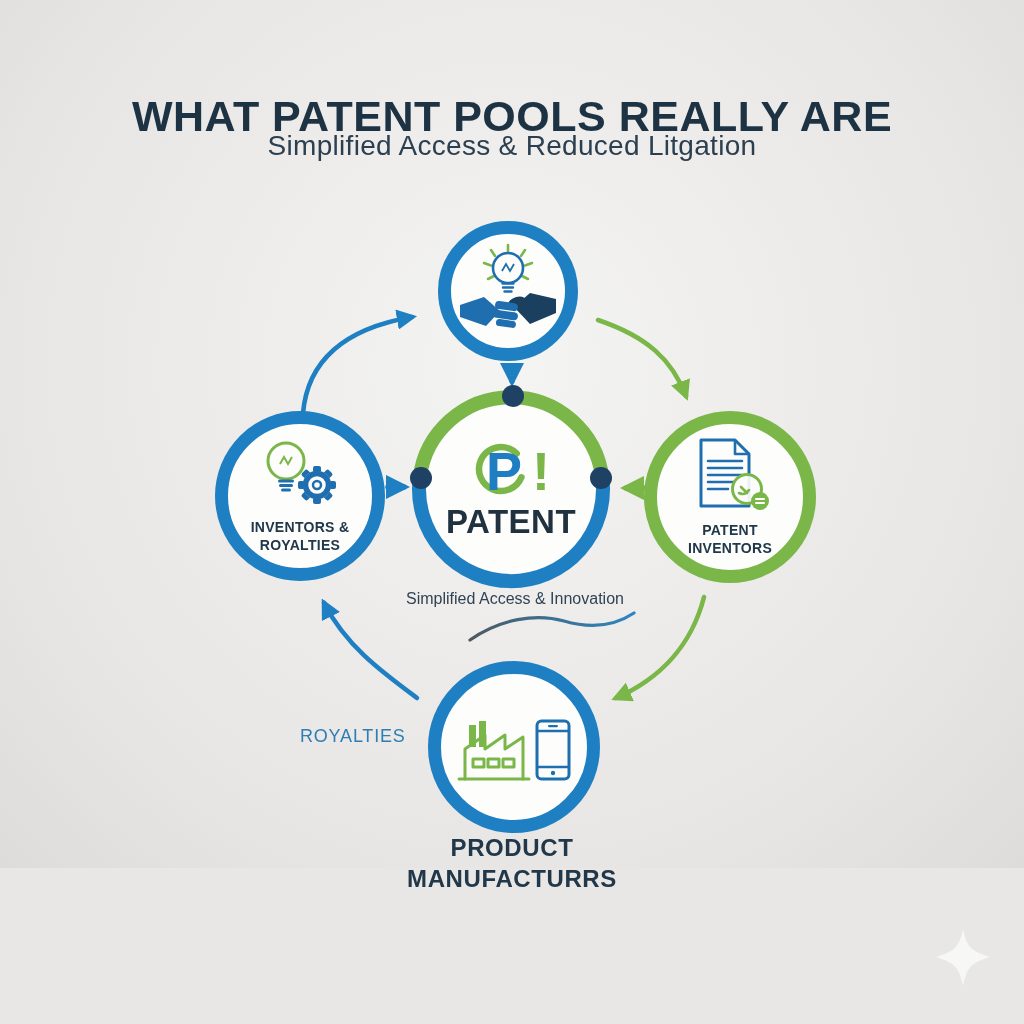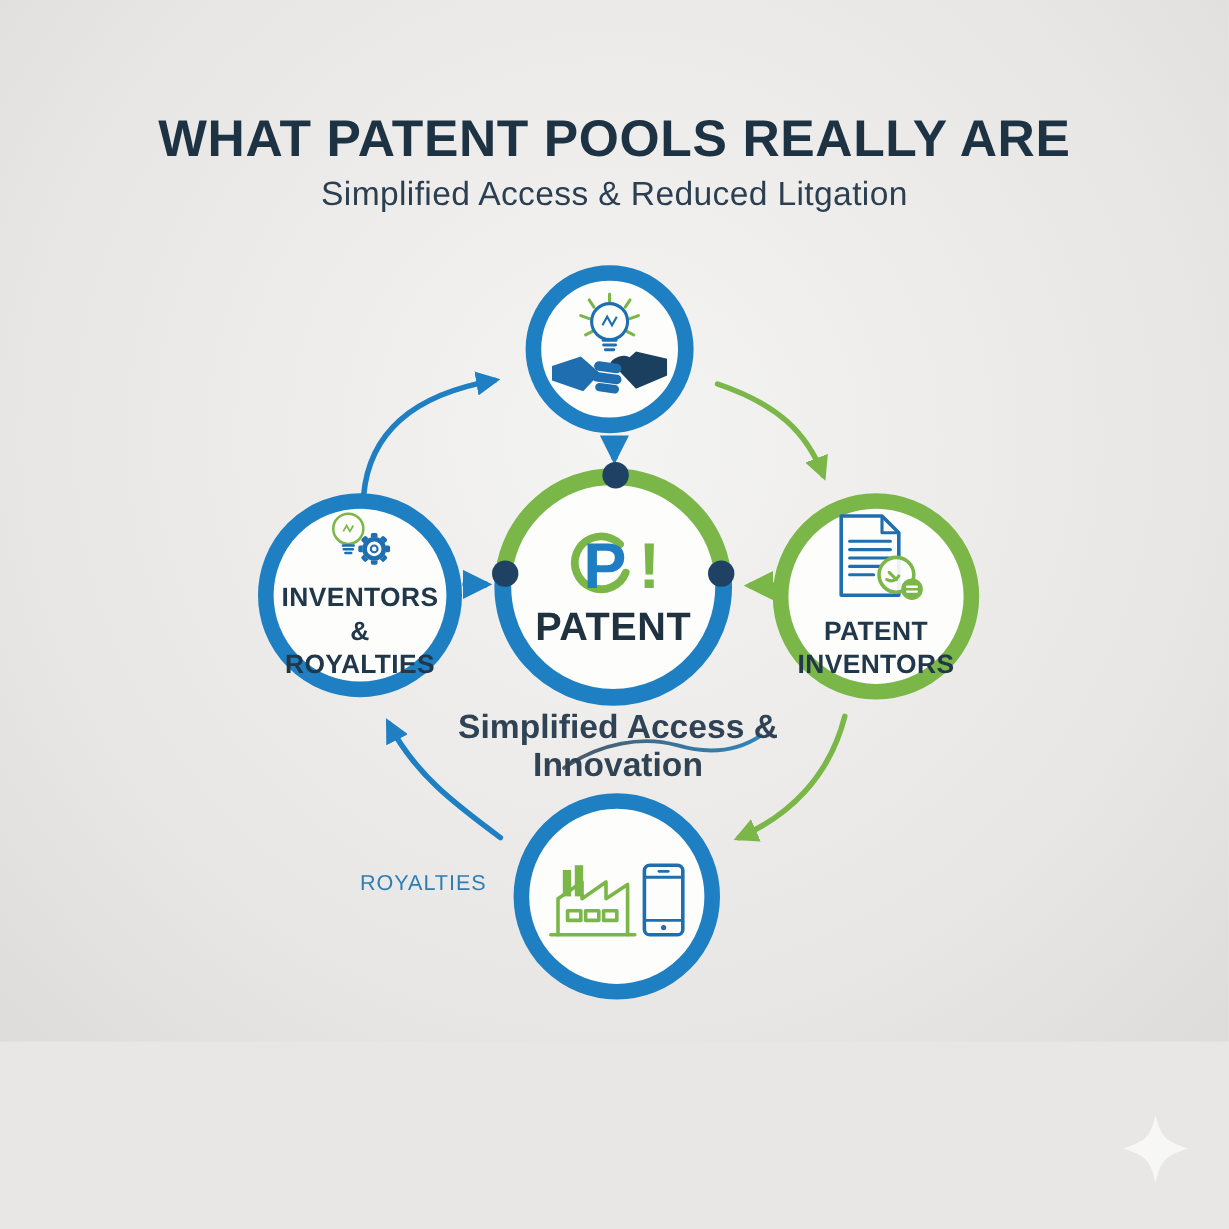--- a/index.html
+++ b/index.html
@@ -12,48 +12,48 @@
     position:relative;width:1024px;height:868px;
     background:radial-gradient(circle at 50% 42%, #f4f4f2 0%, #eceBe9 45%, #e7e6e4 70%, #dddcda 100%);
   }
   .abs{position:absolute;}
   
   .title{
     left:0;top:92px;width:1024px;text-align:center;
     font-size:43px;font-weight:bold;color:#1d3243;letter-spacing:.5px;
   }
   .subtitle{
-    left:0;top:146px;width:1024px;text-align:center;
+    left:0;top:130px;width:1024px;text-align:center;
     font-size:28px;font-weight:400;color:#2c3f50;letter-spacing:.3px;
   }
   
   .ring{
     position:absolute;border-radius:50%;background:#fdfdfc;
     display:flex;flex-direction:column;align-items:center;justify-content:center;
     box-sizing:border-box;z-index:3;
   }
   .ring.blue{border:13px solid #1e7fc2;}
   .ring.green{border:13px solid #7ab648;}
   .node-label{
     text-align:center;font-weight:bold;color:#21374a;
-    font-size:22px;line-height:1.28;letter-spacing:.3px;
+    font-size:14px;line-height:1.28;letter-spacing:.3px;
   }
   
   #center-content{
     left:426px;top:404px;width:170px;height:170px;z-index:4;
     display:flex;flex-direction:column;align-items:center;justify-content:center;
   }
   .center-label{
     text-align:center;font-weight:bold;color:#20313f;
     font-size:33px;line-height:1.05;letter-spacing:.5px;
   }
   
   .flow-caption{
     left:320px;top:590px;width:390px;text-align:center;
-    font-size:28px;color:#304354;z-index:4;font-weight:bold;
+    font-size:16px;color:#304354;z-index:4;
   }
   .royalties{
     left:300px;top:726px;width:140px;
     font-size:18px;font-weight:normal;color:#2e7eb3;letter-spacing:.8px;z-index:4;
   }
   .bottom-label{
     left:362px;top:832px;width:300px;text-align:center;
     font-size:24px;font-weight:bold;color:#21374a;line-height:1.3;letter-spacing:.6px;z-index:4;
   }
   #overlay{left:0;top:0;z-index:2;}
@@ -192,14 +192,18 @@
       <text x="41" y="51" text-anchor="middle" font-family="Liberation Sans, sans-serif" font-size="54" font-weight="bold" fill="#1f7dc1">P</text>
       <text x="78" y="51" text-anchor="middle" font-family="Liberation Sans, sans-serif" font-size="54" font-weight="bold" fill="#7ab648">!</text>
     </svg>
     <div class="center-label" style="margin-top:4px;">
       <div>PATENT</div>
     </div>
   </div>
 
   <div class="abs flow-caption">Simplified Access &amp; Innovation</div>
   <div class="abs royalties">ROYALTIES</div>
+  <div class="abs bottom-label">
+    <div>PRODUCT</div>
+    <div>MANUFACTURRS</div>
+  </div>
 
 </div>
 
 </body></html>

